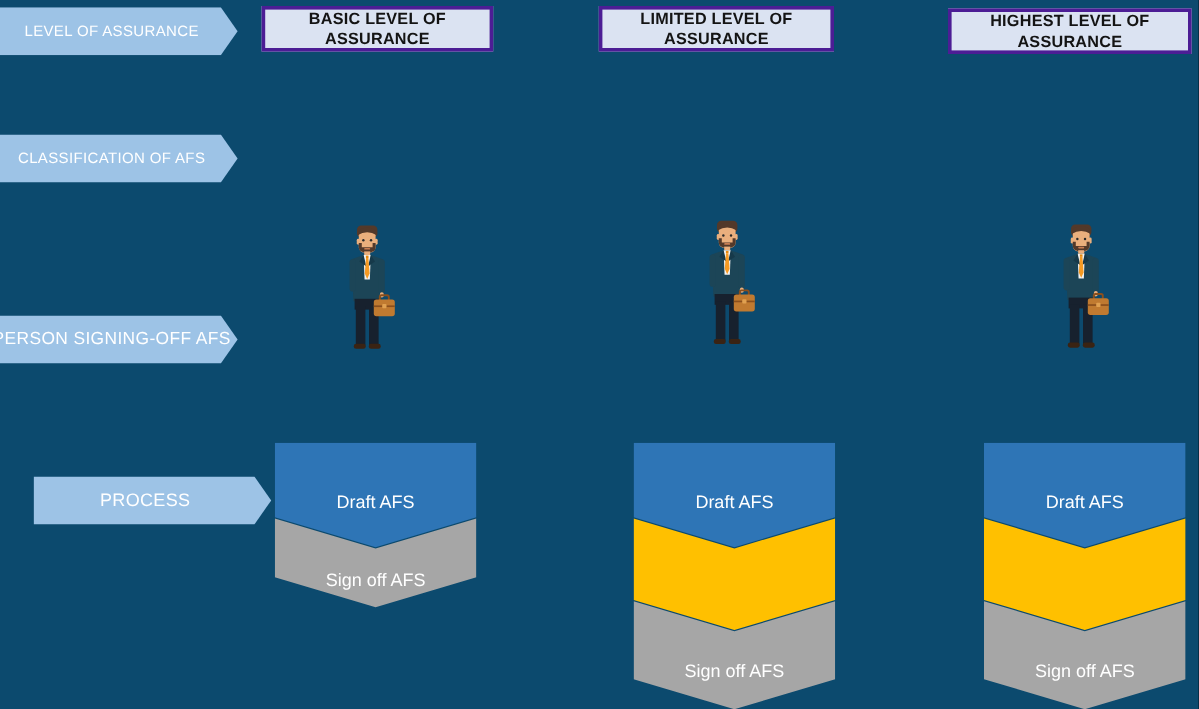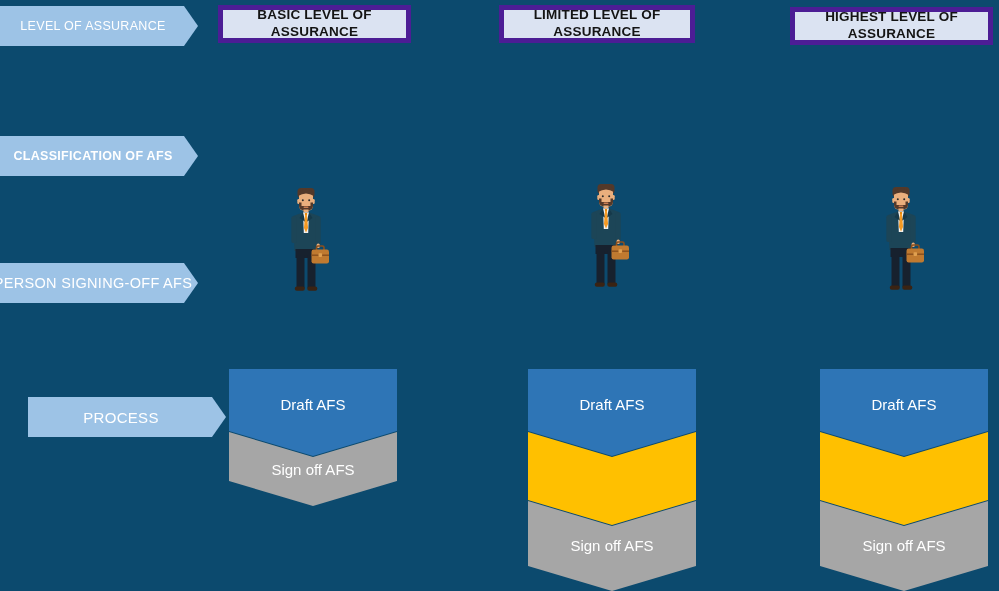--- a/index.html
+++ b/index.html
@@ -9,48 +9,48 @@
   }
   
   .row-arrow{position:absolute;left:0;width:200px;height:40px;}
   .row-arrow svg{position:absolute;left:0;top:0;width:200px;height:40px;}
   .arrow-text{
     position:absolute;left:0;top:0;width:186px;height:100%;
     display:flex;align-items:center;justify-content:center;
     color:#ffffff;letter-spacing:.3px;white-space:nowrap;
   }
   .r1{top:6px;height:39px}   .r1 .arrow-text{font-size:12.5px;}
-  .r2{top:136px;font-weight:bold;}            .r2 .arrow-text{font-size:12.5px;}
+  .r2{top:112px;}            .r2 .arrow-text{font-size:12.5px;}
   .r3{top:263px;}            .r3 .arrow-text{font-size:14.5px;}
   .r4{top:397px;margin-left:28px;}            .r4 .arrow-text{font-size:15px;}
   
   .header{
-    position:absolute;background:#dbe3f2;border:5px solid #4c1d95;
-    display:flex;align-items:center;justify-content:center;text-align:center;
+    position:absolute;background:#dbe3f2;border:3px solid #4c1d95;
+    display:flex;align-items:flex-start;justify-content:center;text-align:center;
     color:#141414;font-weight:bold;font-size:13.5px;line-height:1.25;letter-spacing:.2px;
     box-sizing:border-box;
   }
   .h1{left:218px;top:5px;width:193px;height:38px;}
   .h2{left:499px;top:5px;width:196px;height:38px;}
   .h3{left:790px;top:7px;width:203px;height:38px;}
   
   .person{position:absolute;width:50px;height:110px;}
   .p1{left:281px;top:187px;}
   .p2{left:581px;top:183px;}
   .p3{left:876px;top:186px;}
   
   .process{position:absolute;width:168px;}
   .process svg{position:absolute;left:0;top:0;}
   .c1{left:229px;top:369px;height:140px;}
   .c2{left:528px;top:369px;height:222px;}
   .c3{left:820px;top:369px;height:222px;}
   .step-label{
     position:absolute;left:0;width:100%;
     display:flex;align-items:center;justify-content:center;text-align:center;
-    color:#ffffff;font-size:15px;line-height:1.35;padding:0 8px;box-sizing:border-box;
+    color:#ffffff;font-size:15px;line-height:1.35;padding:0 8px;box-sizing:border-box;margin-top:14px;
   }
   .lab-draft{top:0;height:73px;}
   .c1 .lab-sign{top:63px;height:77px;}
   .lab-mid{top:63px;height:83px;}
   .c2 .lab-sign,.c3 .lab-sign{top:132px;height:90px;}
   .defs-svg{position:absolute;width:0;height:0;}
 </style>
 </head>
 <body>
 

